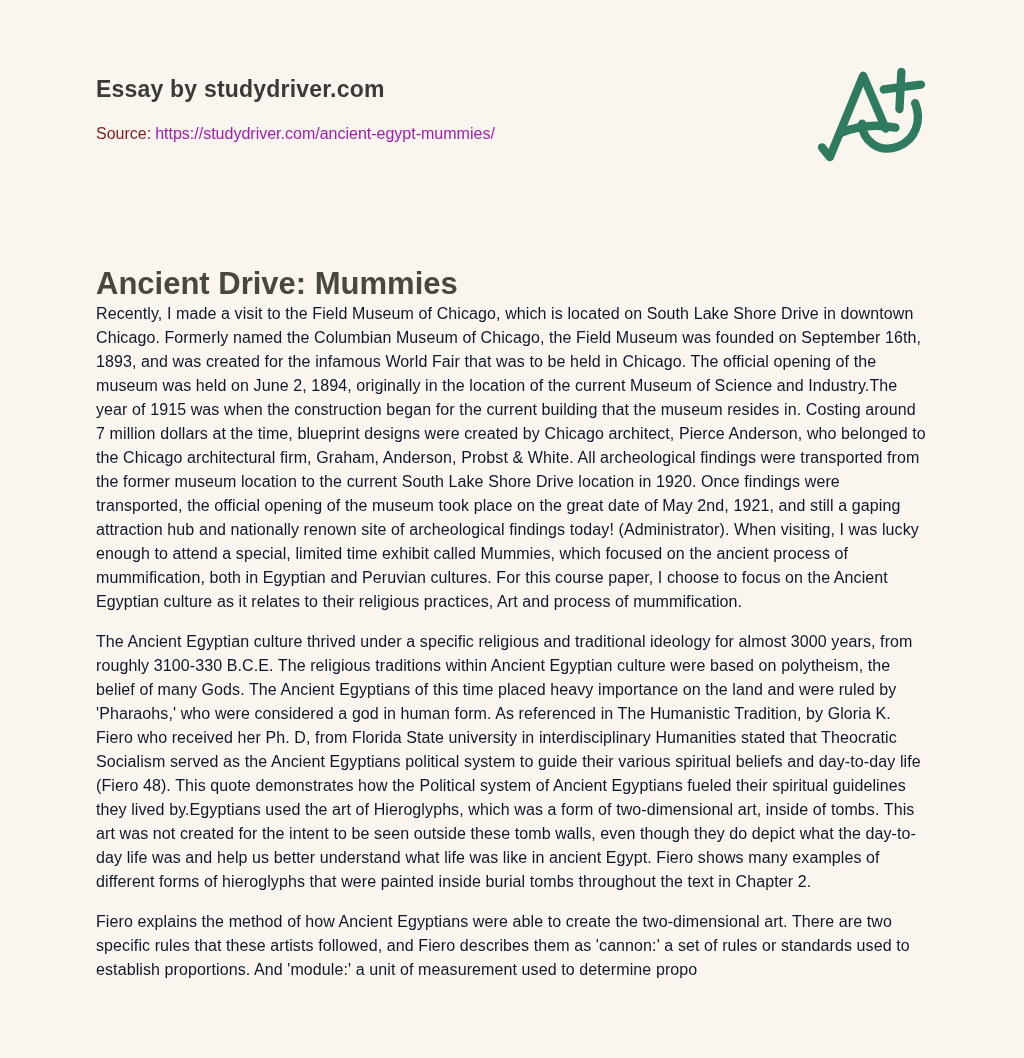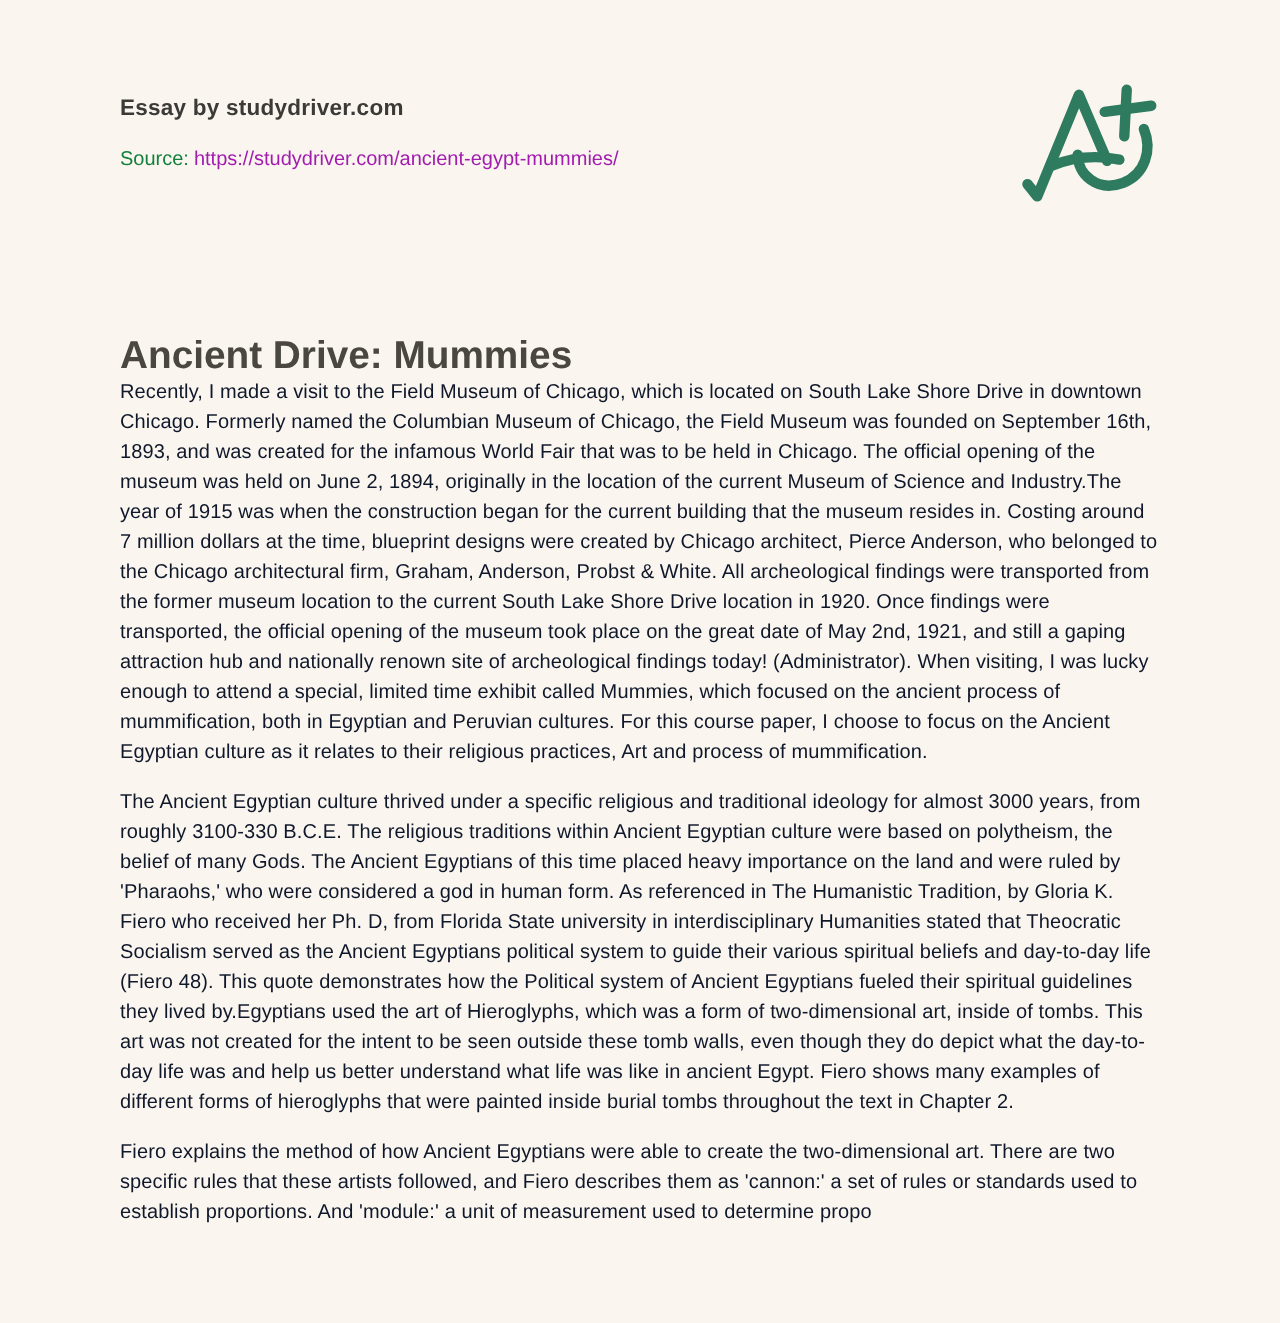--- a/index.html
+++ b/index.html
@@ -15,31 +15,31 @@
     width: 1024px;
     height: 1058px;
     padding: 70px 96px 0 96px;
   }
   .header {
     display: flex;
     justify-content: space-between;
     align-items: flex-start;
   }
   .byline {
-    font-size: 18px;
+    font-size: 23px;
     font-weight: 700;
     color: #3b3a36;
     letter-spacing: 0.2px;
     padding-top: 6px;
   }
   .source-row {
     margin-top: 22px;
     font-size: 16px;
   }
-  .source-label { color: #15803d; }
+  .source-label { color: #7f1d1d; }
   .source-link {
     color: #a21caf;
     text-decoration: none;
     margin-left: 4px;
   }
   .logo {
     width: 110px;
     height: 98px;
     flex: 0 0 auto;
     margin-top: -6px;

